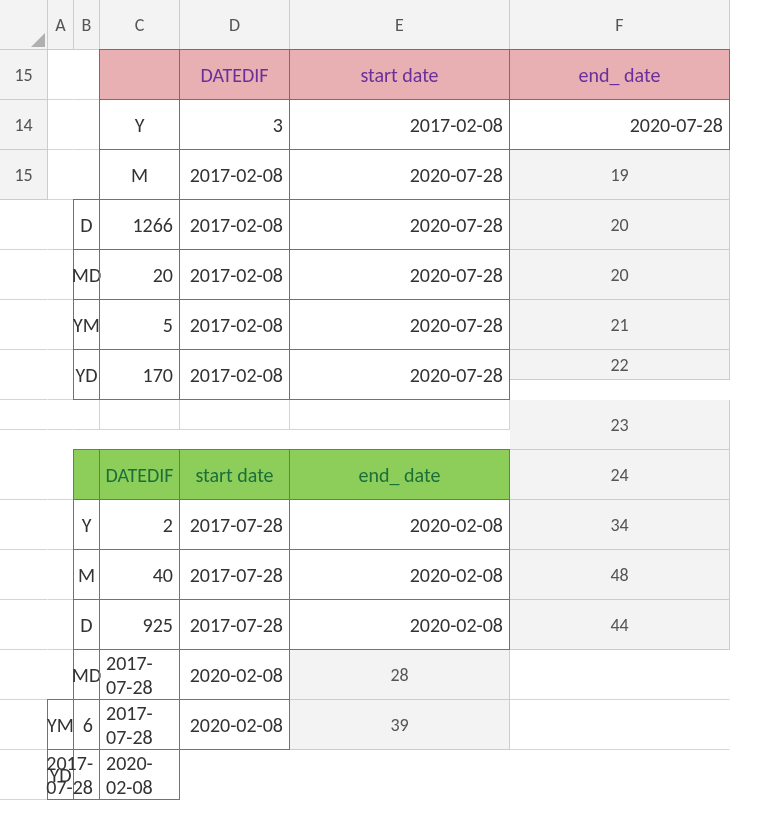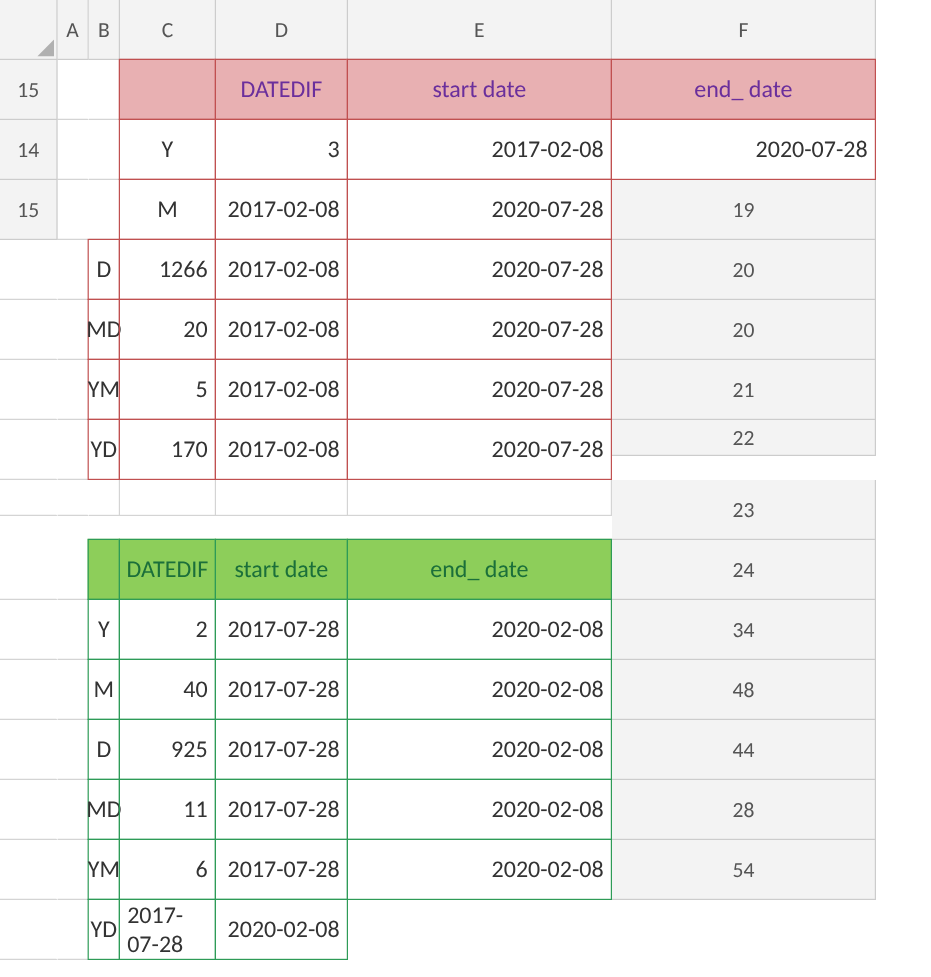--- a/index.html
+++ b/index.html
@@ -188,31 +188,30 @@
   <div class="cell nb-right"></div>
   <div class="cell s2 txt-c">D</div>
   <div class="cell s2 txt-r">925</div>
   <div class="cell s2 txt-r">2017-07-28</div>
   <div class="cell s2 txt-r">2020-02-08</div>
 
   <div class="row-h">44</div>
   <div class="cell nb-right"></div>
   <div class="cell nb-right"></div>
   <div class="cell s2 txt-c">MD</div>
-  <div class="cell s2 txt-r">11</div>
   <div class="cell s2 txt-r">2017-07-28</div>
   <div class="cell s2 txt-r">2020-02-08</div>
 
   <div class="row-h">28</div>
   <div class="cell nb-right"></div>
   <div class="cell nb-right"></div>
   <div class="cell s2 txt-c">YM</div>
   <div class="cell s2 txt-r">6</div>
   <div class="cell s2 txt-r">2017-07-28</div>
   <div class="cell s2 txt-r">2020-02-08</div>
 
-  <div class="row-h">54</div>
+  <div class="row-h">39</div>
   <div class="cell nb-right"></div>
   <div class="cell nb-right"></div>
   <div class="cell s2 txt-c">YD</div>
   <div class="cell s2 txt-r">2017-07-28</div>
   <div class="cell s2 txt-r">2020-02-08</div>
 </div>
 
 </body></html>

